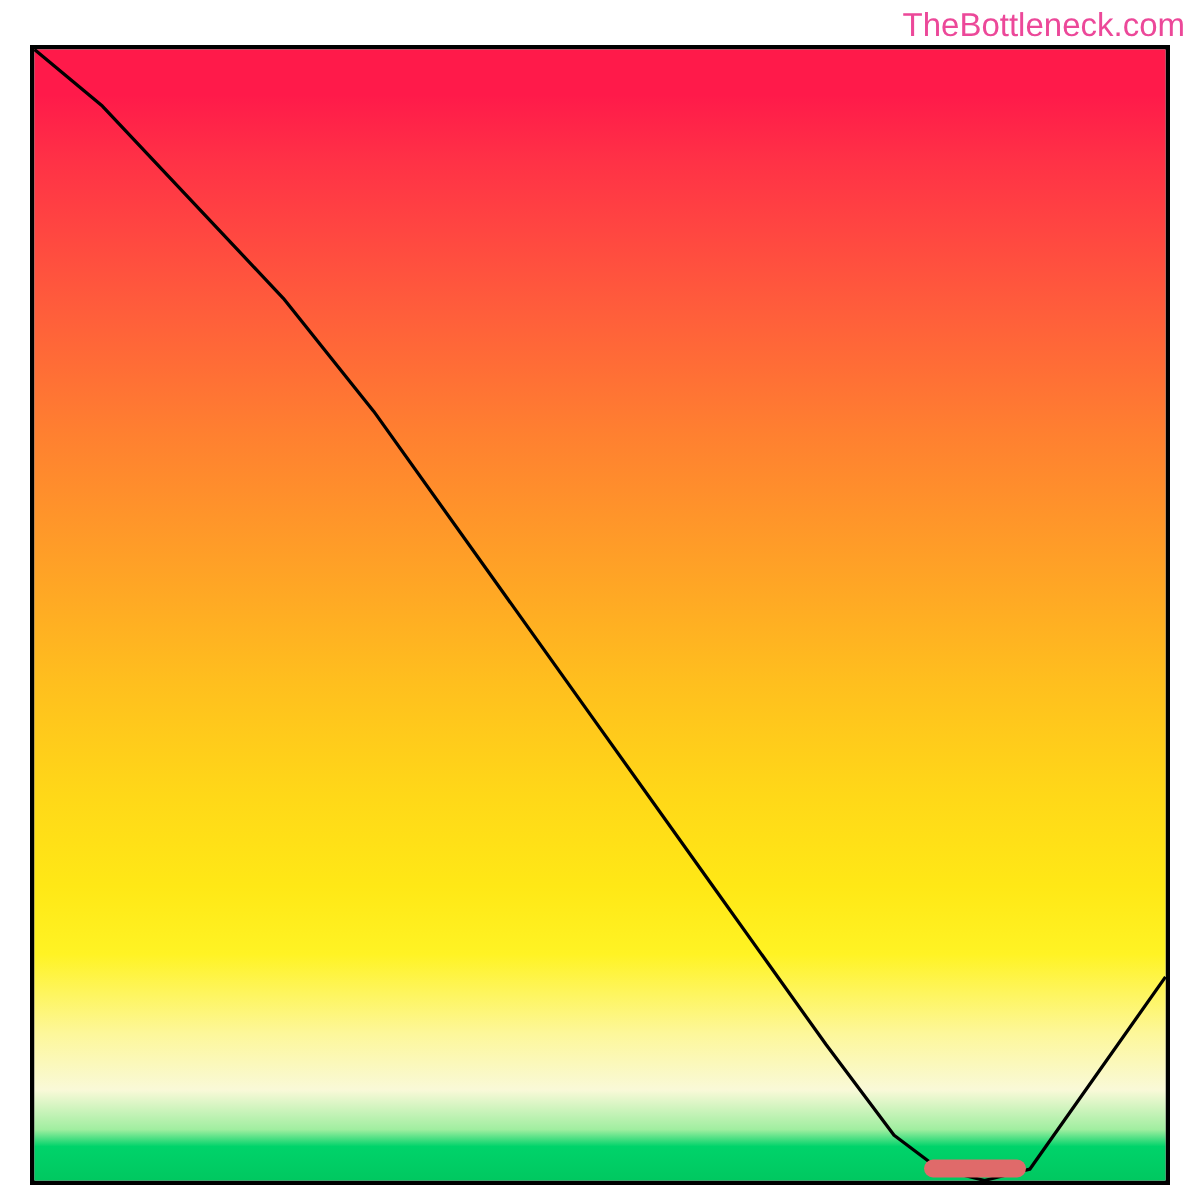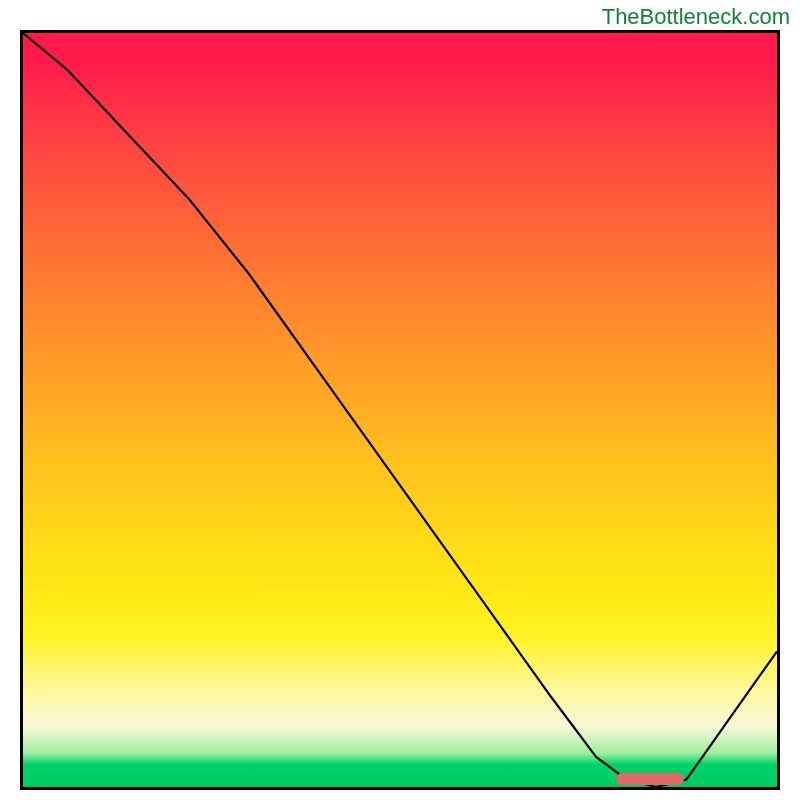--- a/index.html
+++ b/index.html
@@ -8,21 +8,21 @@
     position: relative;
     width: 800px;
     height: 800px;
   }
   .watermark {
     position: absolute;
     top: 4px;
     right: 10px;
     font-family: Arial, sans-serif;
     font-size: 22px;
-    color: #15803d;
+    color: #ec4899;
     z-index: 10;
   }
   .plot-area {
     position: absolute;
     top: 30px;
     left: 20px;
     width: 760px;
     height: 760px;
     border: 3px solid #000;
   }

